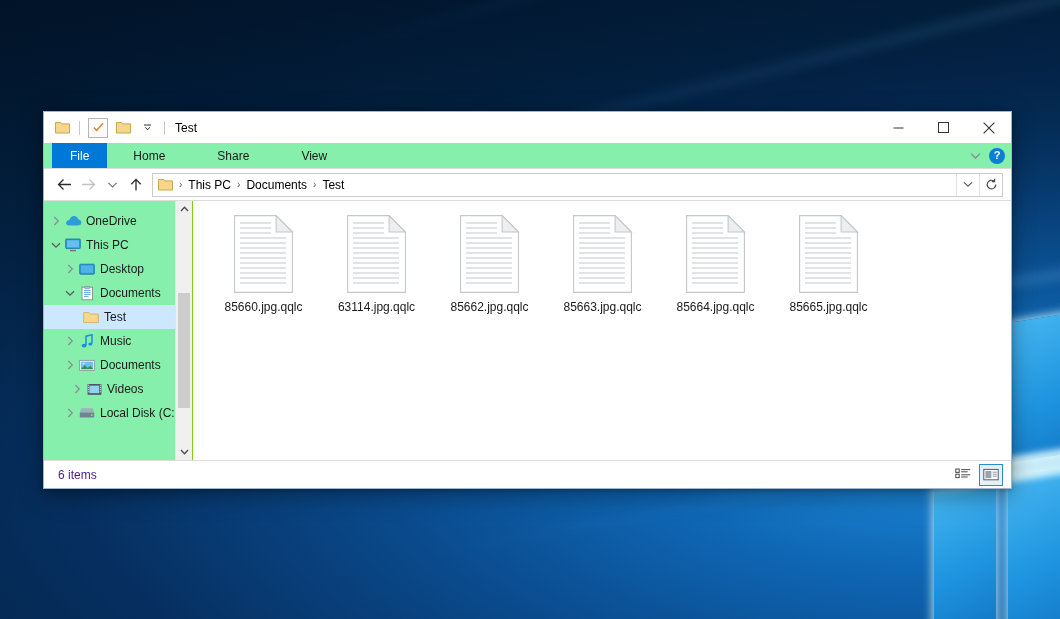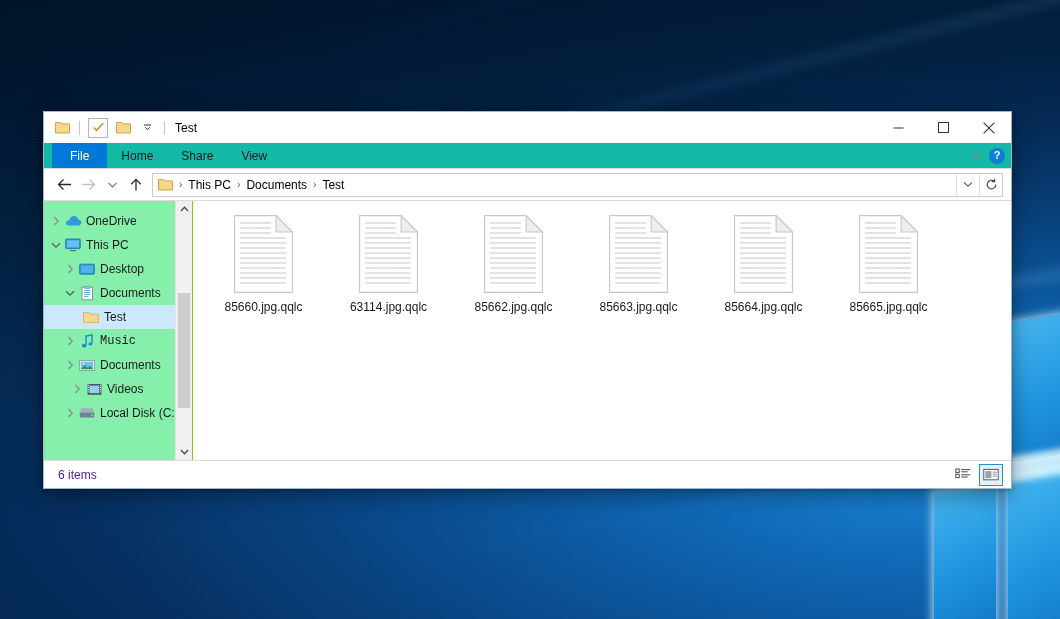--- a/index.html
+++ b/index.html
@@ -125,28 +125,28 @@
     width: 45px; height: 31px;
     display: flex; align-items: center; justify-content: center;
   }
   .cap-btn svg { display: block; }
 
   
   .ribbon {
     height: 25px;
     display: flex;
     align-items: stretch;
-    background: #14b8a6;
+    background: #86efac;
     border-bottom: 1px solid #dcdcdc;
     flex: none;
     position: relative;
   }
   .tab {
     display: flex; align-items: center;
-    padding: 0 14px;
+    padding: 0 26px;
     font-size: 12px;
     color: #1a1a1a;
     white-space: nowrap;
   }
   .tab.file {
     background: #0078d7;
     color: #ffffff;
     padding: 0 18px;
     margin-left: 8px;
   }
@@ -298,21 +298,21 @@
   .content {
     flex: 1;
     background: #ffffff;
     padding: 12px 0 0 14px;
     min-width: 0;
     overflow: hidden;
   }
   .filegrid {
     display: flex;
     flex-wrap: wrap;
-    gap: 12px;
+    gap: 0;
   }
   .fileitem {
     width: 113px;
     display: flex;
     flex-direction: column;
     align-items: center;
     padding-top: 2px;
   }
   .fileicon {
     width: 60px;
@@ -557,21 +557,21 @@
           <div class="tree-row selected" style="padding-left:38px;">
             <span class="tree-ico">
               <svg width="16" height="13" viewBox="0 0 16 13">
                 <path d="M0.6 1.6h5.4l1.3 1.5h8.1v8.5H0.6z" fill="#f6d88d" stroke="#d2b062" stroke-width="0.9"></path>
               </svg>
             </span>
             <span class="tree-label">Test</span>
           </div>
 
 
-          <div class="tree-row" style="padding-left:18px;font-family:Liberation Mono, monospace;">
+          <div class="tree-row" style="padding-left:18px;">
             <span class="chev">
               <svg width="7" height="10" viewBox="0 0 7 10">
                   <path d="M1.3 1l4 4-4 4" fill="none" stroke="#8c8c8c" stroke-width="1.2"></path>
                 </svg>
             </span>
             <span class="tree-ico">
               <svg width="13" height="15" viewBox="0 0 13 15">
                 <path d="M5 11.3V2.2l6-1.4v8.6" fill="none" stroke="#1b8fd6" stroke-width="1.5"></path>
                 <ellipse cx="3.1" cy="11.6" rx="2.4" ry="1.9" fill="#1b8fd6"></ellipse>
                 <ellipse cx="9.3" cy="10" rx="2" ry="1.6" fill="#1b8fd6"></ellipse>

